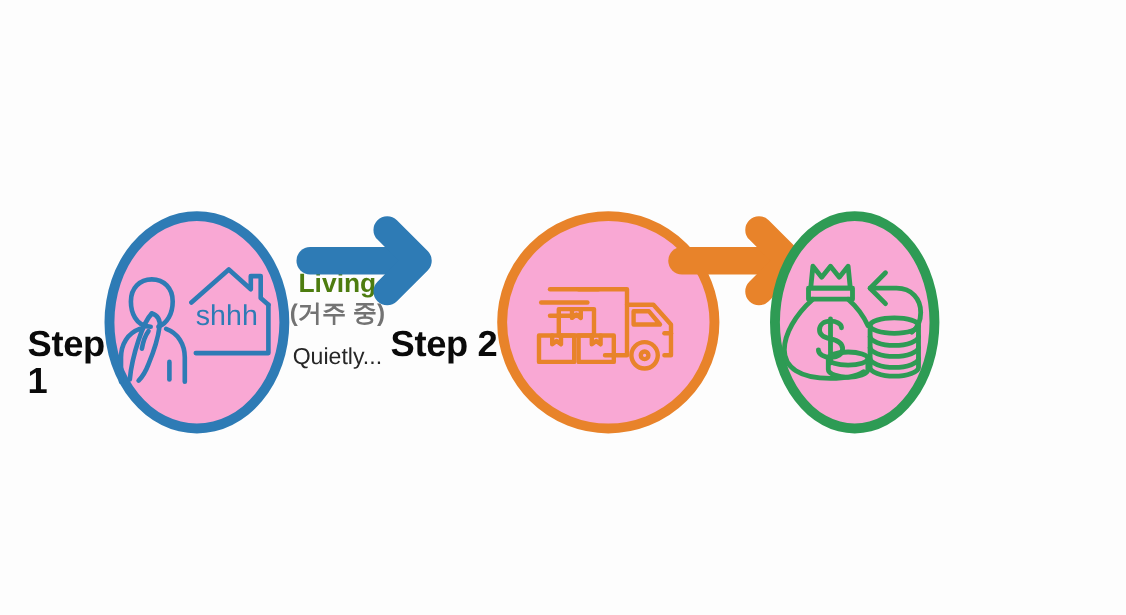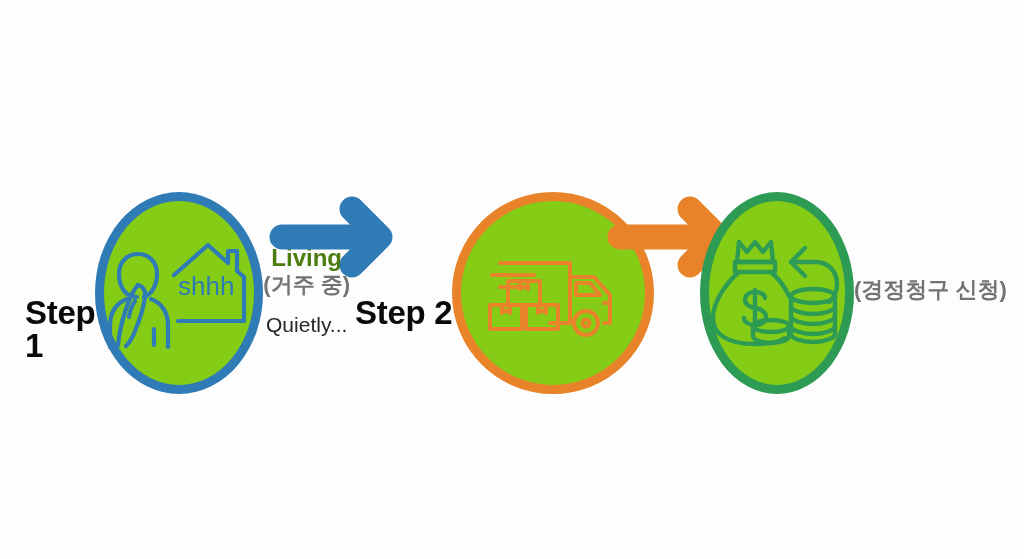--- a/index.html
+++ b/index.html
@@ -37,21 +37,21 @@
     letter-spacing: -0.3px;
     line-height: 1;
     height: 38px;
   }
 
   .circle {
     margin-top: 26px;
     width: 202px;
     height: 202px;
     border-radius: 50%;
-    background: #84cc16;
+    background: #f9a8d4;
     display: flex;
     align-items: center;
     justify-content: center;
   }
   #circle-1 { border: 9px solid #2e7bb5; }
   #circle-2 { border: 9px solid #e8832a; }
   #circle-3 { border: 9px solid #2e9b54; }
 
   .icon-svg { display: block; }
 
@@ -202,17 +202,16 @@
           <path d="M82 82 C82 86 92 90 104 90 C116 90 126 86 126 82"></path>
           <path d="M82 92 C82 96 92 100 104 100 C116 100 126 96 126 92"></path>
 
           <ellipse cx="62" cy="92" rx="18" ry="6"></ellipse>
           <path d="M44 92 L44 102 C44 106 53 109 62 109 C71 109 80 106 80 102 L80 92"></path>
         </svg>
       </span>
     </div>
 
     <div class="labels">
-      <div class="label-kr">(경정청구 신청)</div>
     </div>
   </div>
 
 </div>
 
 </body></html>

